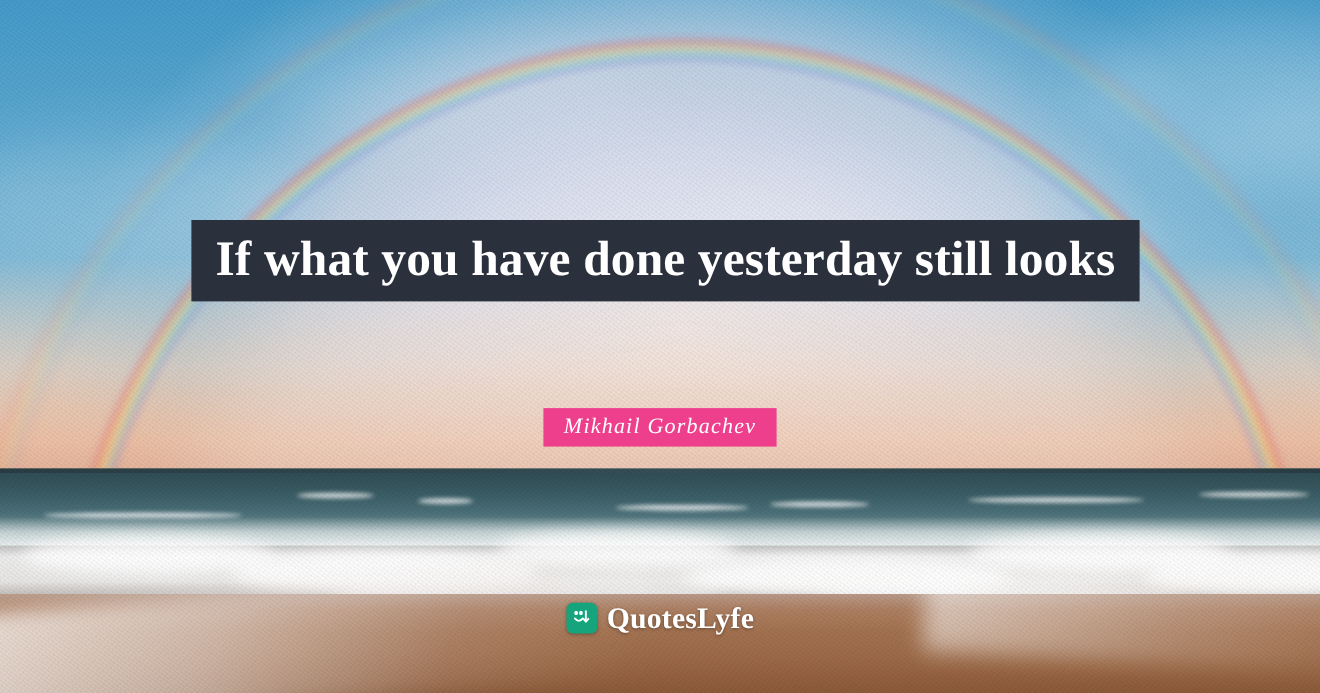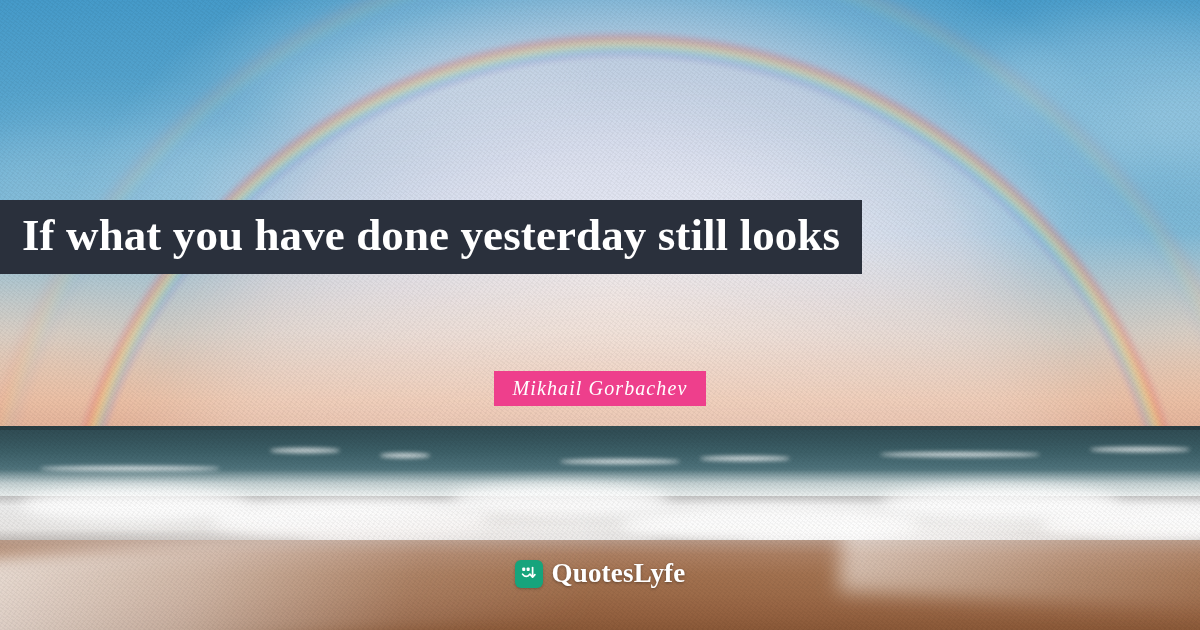--- a/index.html
+++ b/index.html
@@ -195,21 +195,21 @@
       repeating-linear-gradient(-52deg, rgba(0,0,0,.25) 0 1px, rgba(255,255,255,0) 1px 4px);
     pointer-events: none;
   }
 
   
   .quote {
     position: absolute;
     left: 0;
     top: 200px;
     width: 1036px;
-    text-align: left;
+    text-align: right;
     line-height: 0;
     border-radius: 14px;
   }
   .qline {
     display: inline-block;
     background: #2a303c;
     color: #ffffff;
     font-family: "Liberation Serif", "DejaVu Serif", serif;
     font-weight: 700;
     font-size: 45px;
@@ -239,23 +239,24 @@
     letter-spacing: 1.1px;
     padding: 7px 19px 8px 19px;
     white-space: nowrap;
     text-align: center;
   }
 
   
   .brand {
     position: absolute;
     left: 0;
-    top: 560px;
+    top: 548px;
     width: 1200px;
     display: flex;
+    align-items: center;
     justify-content: center;
     gap: 9px;
   }
   .brand-mark {
     width: 28px;
     height: 28px;
     border-radius: 6px;
     background: #16a47c;
     display: flex;
     align-items: center;

